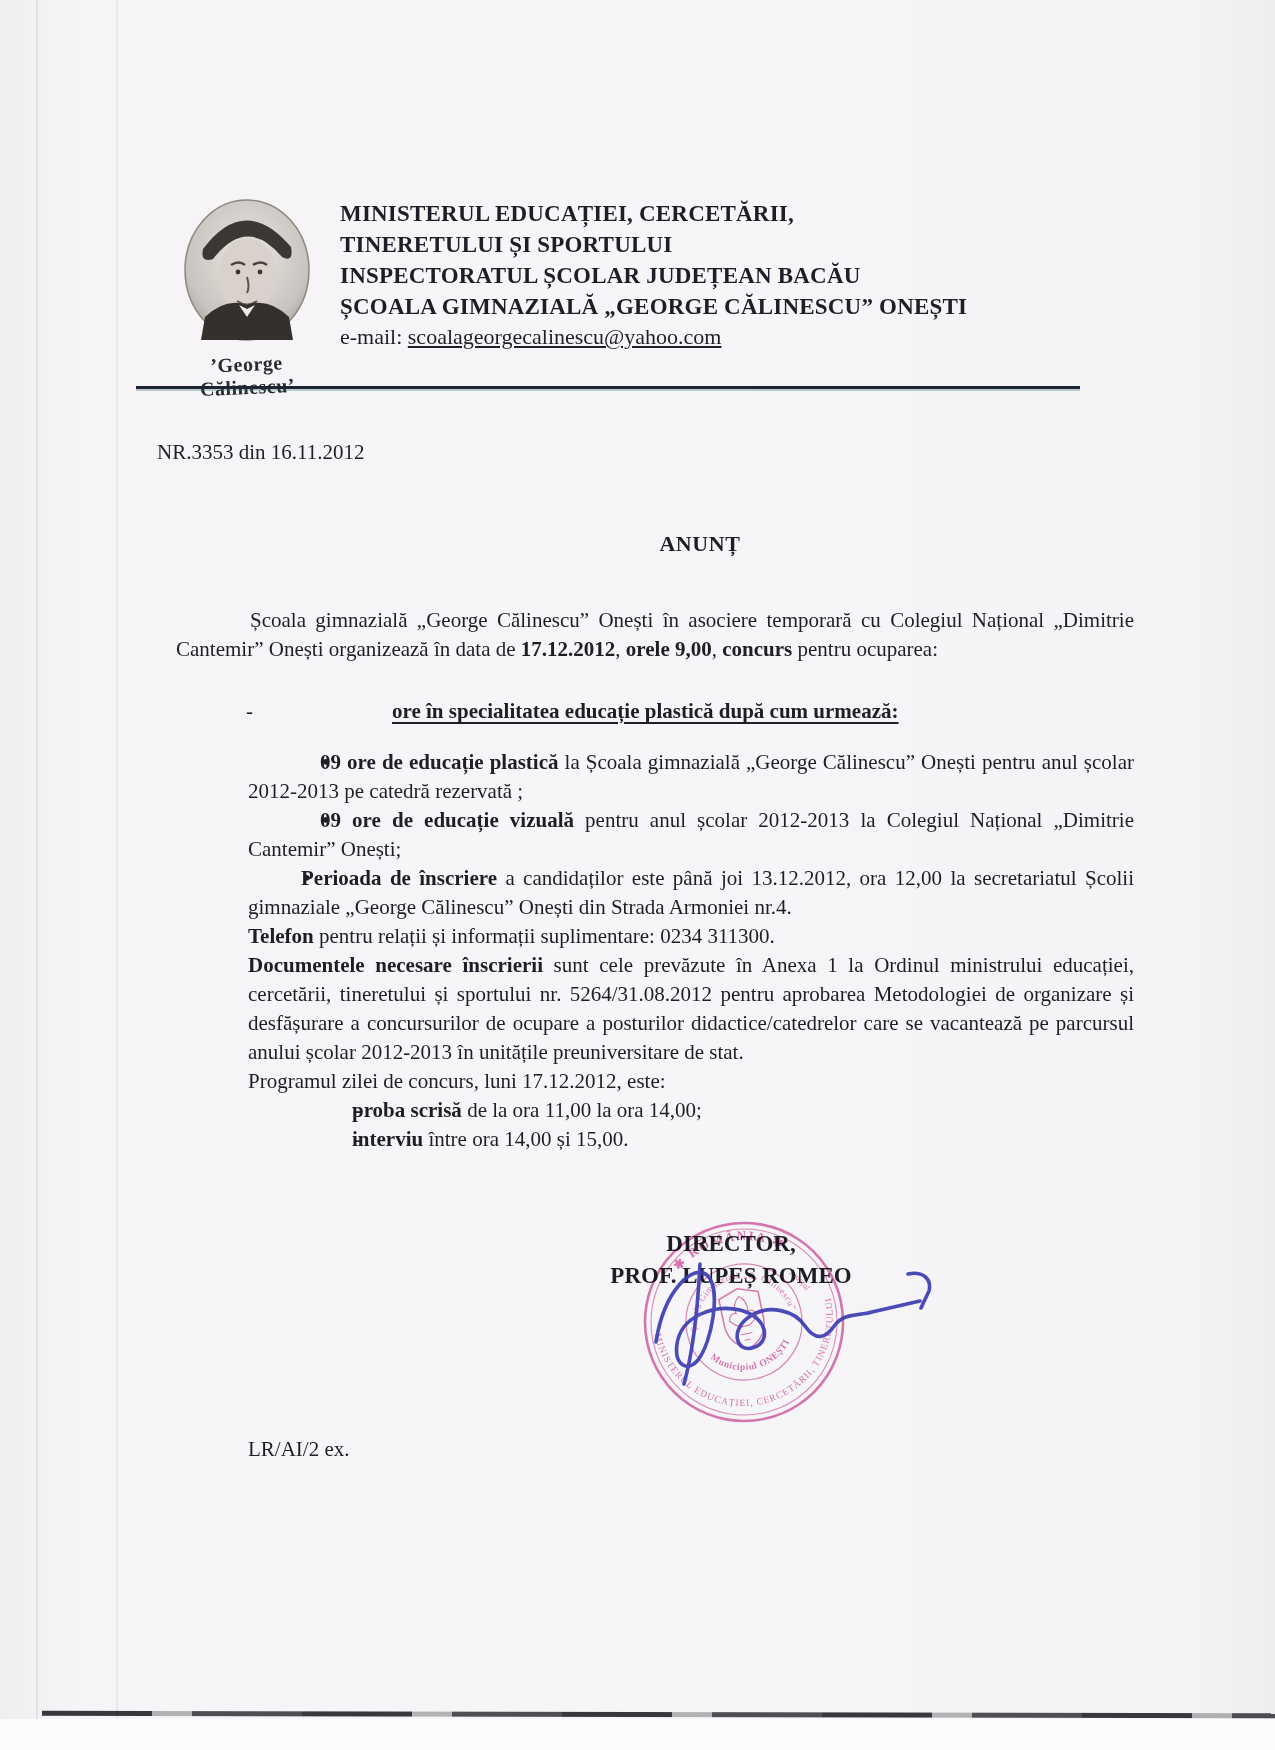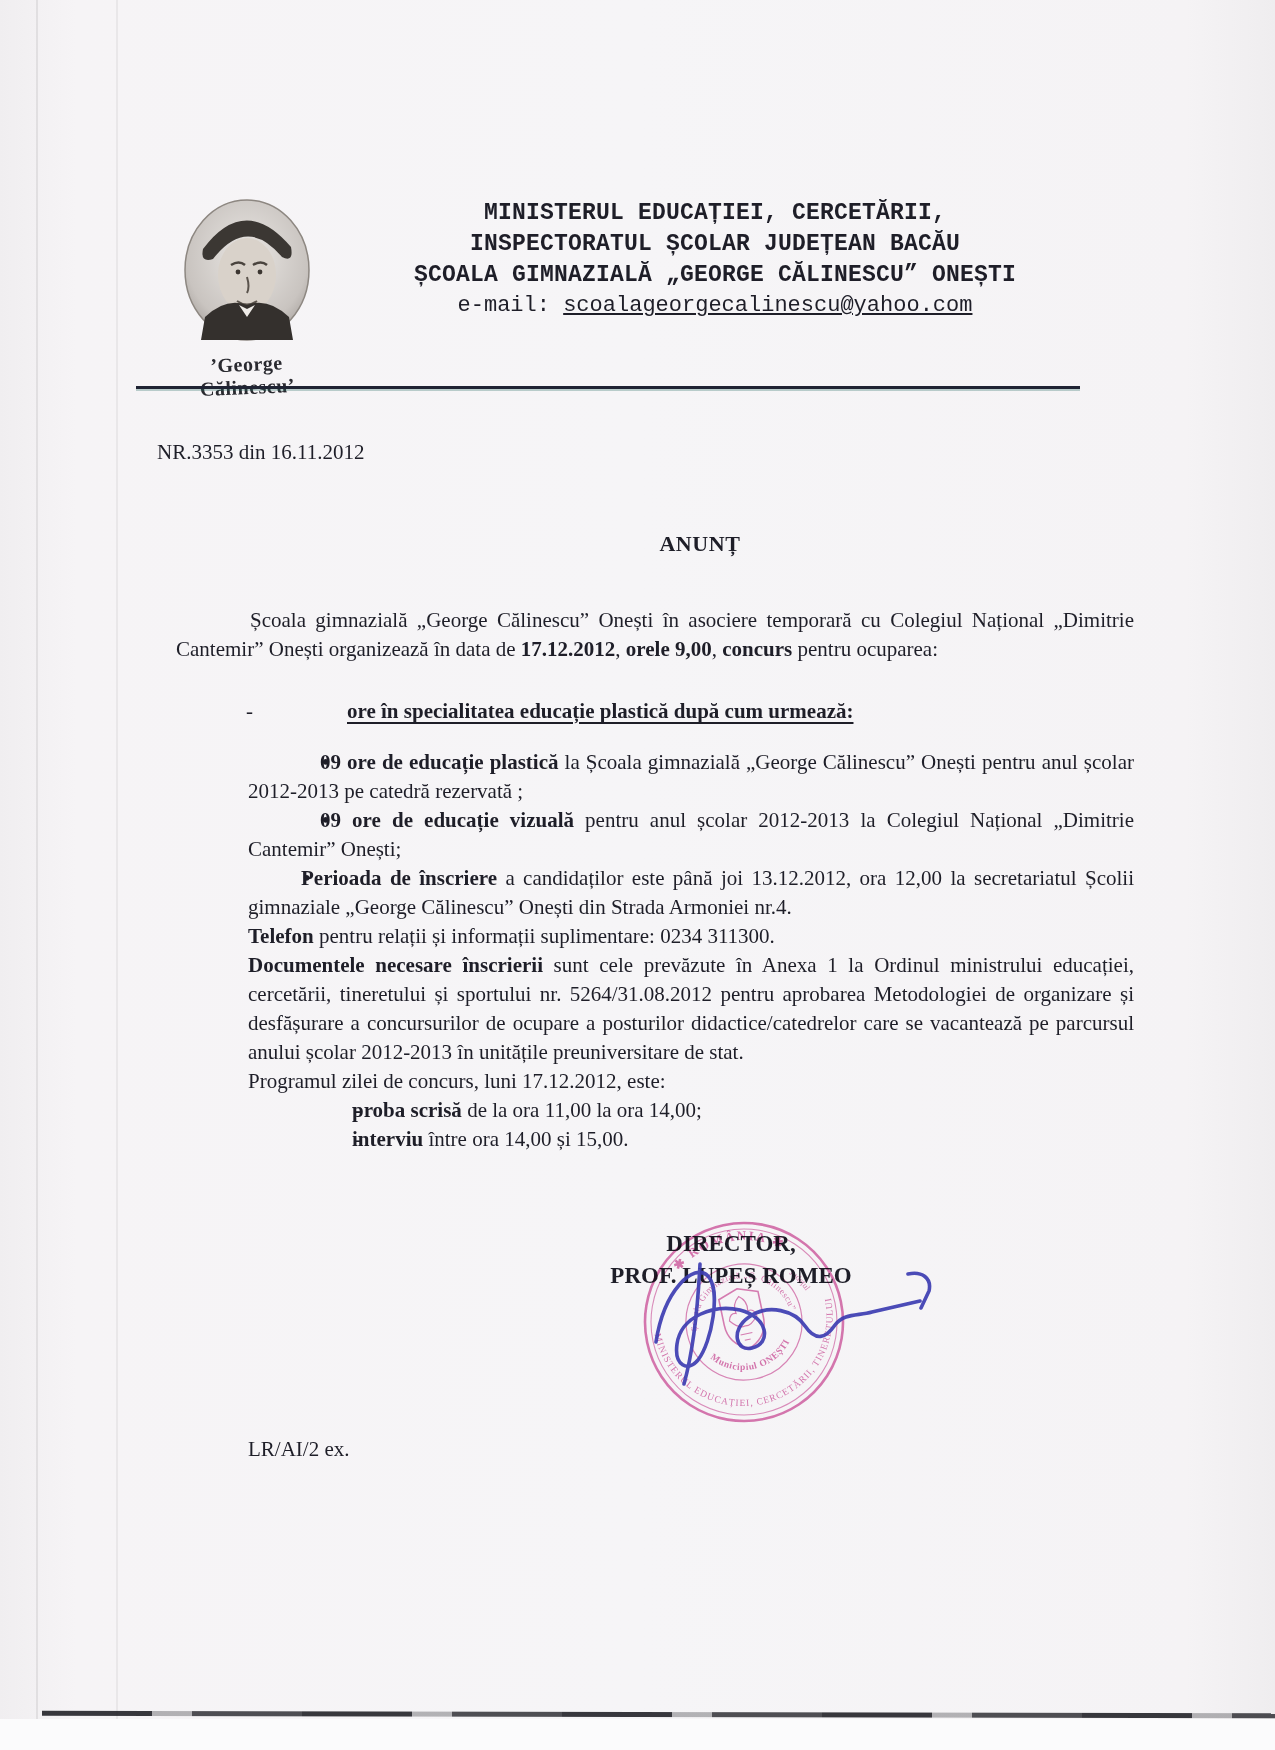--- a/index.html
+++ b/index.html
@@ -7,34 +7,34 @@
     position:relative;width:1275px;height:1750px;overflow:hidden;
     background:linear-gradient(90deg,#f0eef0 0,#f6f4f6 6%,#f6f5f7 50%,#f5f3f5 93%,#efedef 100%);
     font-family:"Liberation Serif","DejaVu Serif",serif;color:#1e1e28;
   }
   .crease-v{position:absolute;top:0;bottom:0;width:2px;background:rgba(120,115,120,.14);}
   .crease-a{left:36px;}
   .crease-b{left:116px;background:rgba(120,115,120,.10);}
   
   .logo{position:absolute;left:181px;top:197px;width:132px;height:200px;text-align:center;}
   .logo-caption{margin-top:2px;font-weight:bold;font-size:20px;transform:rotate(-2.5deg);letter-spacing:.5px;color:#2a2a30;}
-  .header{position:absolute;left:340px;top:198px;width:750px;text-align:center;font-family:Liberation Mono, monospace;}
+  .header{position:absolute;left:340px;top:198px;width:750px;}
   .hline{font-weight:bold;font-size:23px;line-height:31px;letter-spacing:.2px;}
   .haddr{font-size:22px;line-height:30px;margin-top:1px;}
   .hemail{font-size:22px;line-height:30px;}
   .hemail .email{text-decoration:underline;}
   .rule{position:absolute;left:136px;top:386px;width:944px;height:0;border-top:3px solid #1f2333;box-shadow:0 2px 0 rgba(40,110,100,.30);}
   .ref{position:absolute;left:157px;top:416px;font-size:21px;margin-top:24px;}
   .title{position:absolute;left:700px;top:531px;transform:translateX(-50%);font-weight:bold;font-size:22px;letter-spacing:.6px;}
   
   .para1{position:absolute;left:176px;top:606px;width:958px;font-size:21px;line-height:29px;text-align:justify;text-indent:74px;}
   .list-heading{position:absolute;left:246px;top:697px;width:900px;font-size:21px;line-height:29px;}
   .list-heading .dash{position:absolute;left:0;top:0;}
   .list-heading .lh-text{position:absolute;left:101px;top:0;white-space:nowrap;}
-  .list-heading .lh-text span{font-weight:bold;text-decoration:underline;text-underline-offset:4px;}
+  .list-heading .lh-text span{font-weight:bold;text-decoration:underline;text-underline-offset:4px;margin-left:45px;}
   .body-block{position:absolute;left:248px;top:748px;width:886px;font-size:21px;line-height:29px;}
   .body-block p{margin:0;padding:0;position:relative;}
   .marker{position:absolute;left:2px;top:0;font-weight:bold;}
   .bullet-12{text-indent:72px;text-align:justify;}
   .bullet-3{text-indent:53px;text-align:justify;}
   .plain{text-indent:0;}
   .just{text-align:justify;}
   .sched{text-indent:104px;}
   .sched .marker{font-weight:normal;left:3px;}
   
@@ -72,20 +72,21 @@
       <circle cx="79" cy="75" r="2.4" fill="#3c3631"></circle>
       <path d="M66,80 q3,10 0,16 M56,104 q10,7 20,0" stroke="#5a534c" stroke-width="2" fill="none"></path>
       <path d="M24,120 Q45,100 66,108 Q87,100 108,120 L112,143 L20,143 Z" fill="#34302d"></path>
       <path d="M58,108 L66,120 L74,108 L66,112 Z" fill="#efece8"></path>
     </svg>
     <div class="logo-caption">’George Călinescu’</div>
   </div>
 
   <div class="header">
     <div class="hline">MINISTERUL EDUCAȚIEI, CERCETĂRII,</div>
+    <div class="hline">TINERETULUI ȘI SPORTULUI</div>
     <div class="hline">INSPECTORATUL ȘCOLAR JUDEȚEAN BACĂU</div>
     <div class="hline">ȘCOALA GIMNAZIALĂ „GEORGE CĂLINESCU” ONEȘTI</div>
     <div class="hemail"><span>e-mail: </span><span class="email">scoalageorgecalinescu@yahoo.com</span></div>
   </div>
 
   <div class="rule"></div>
 
   <div class="ref">NR.3353 din  16.11.2012</div>
 
   <div class="title">ANUNȚ</div>

